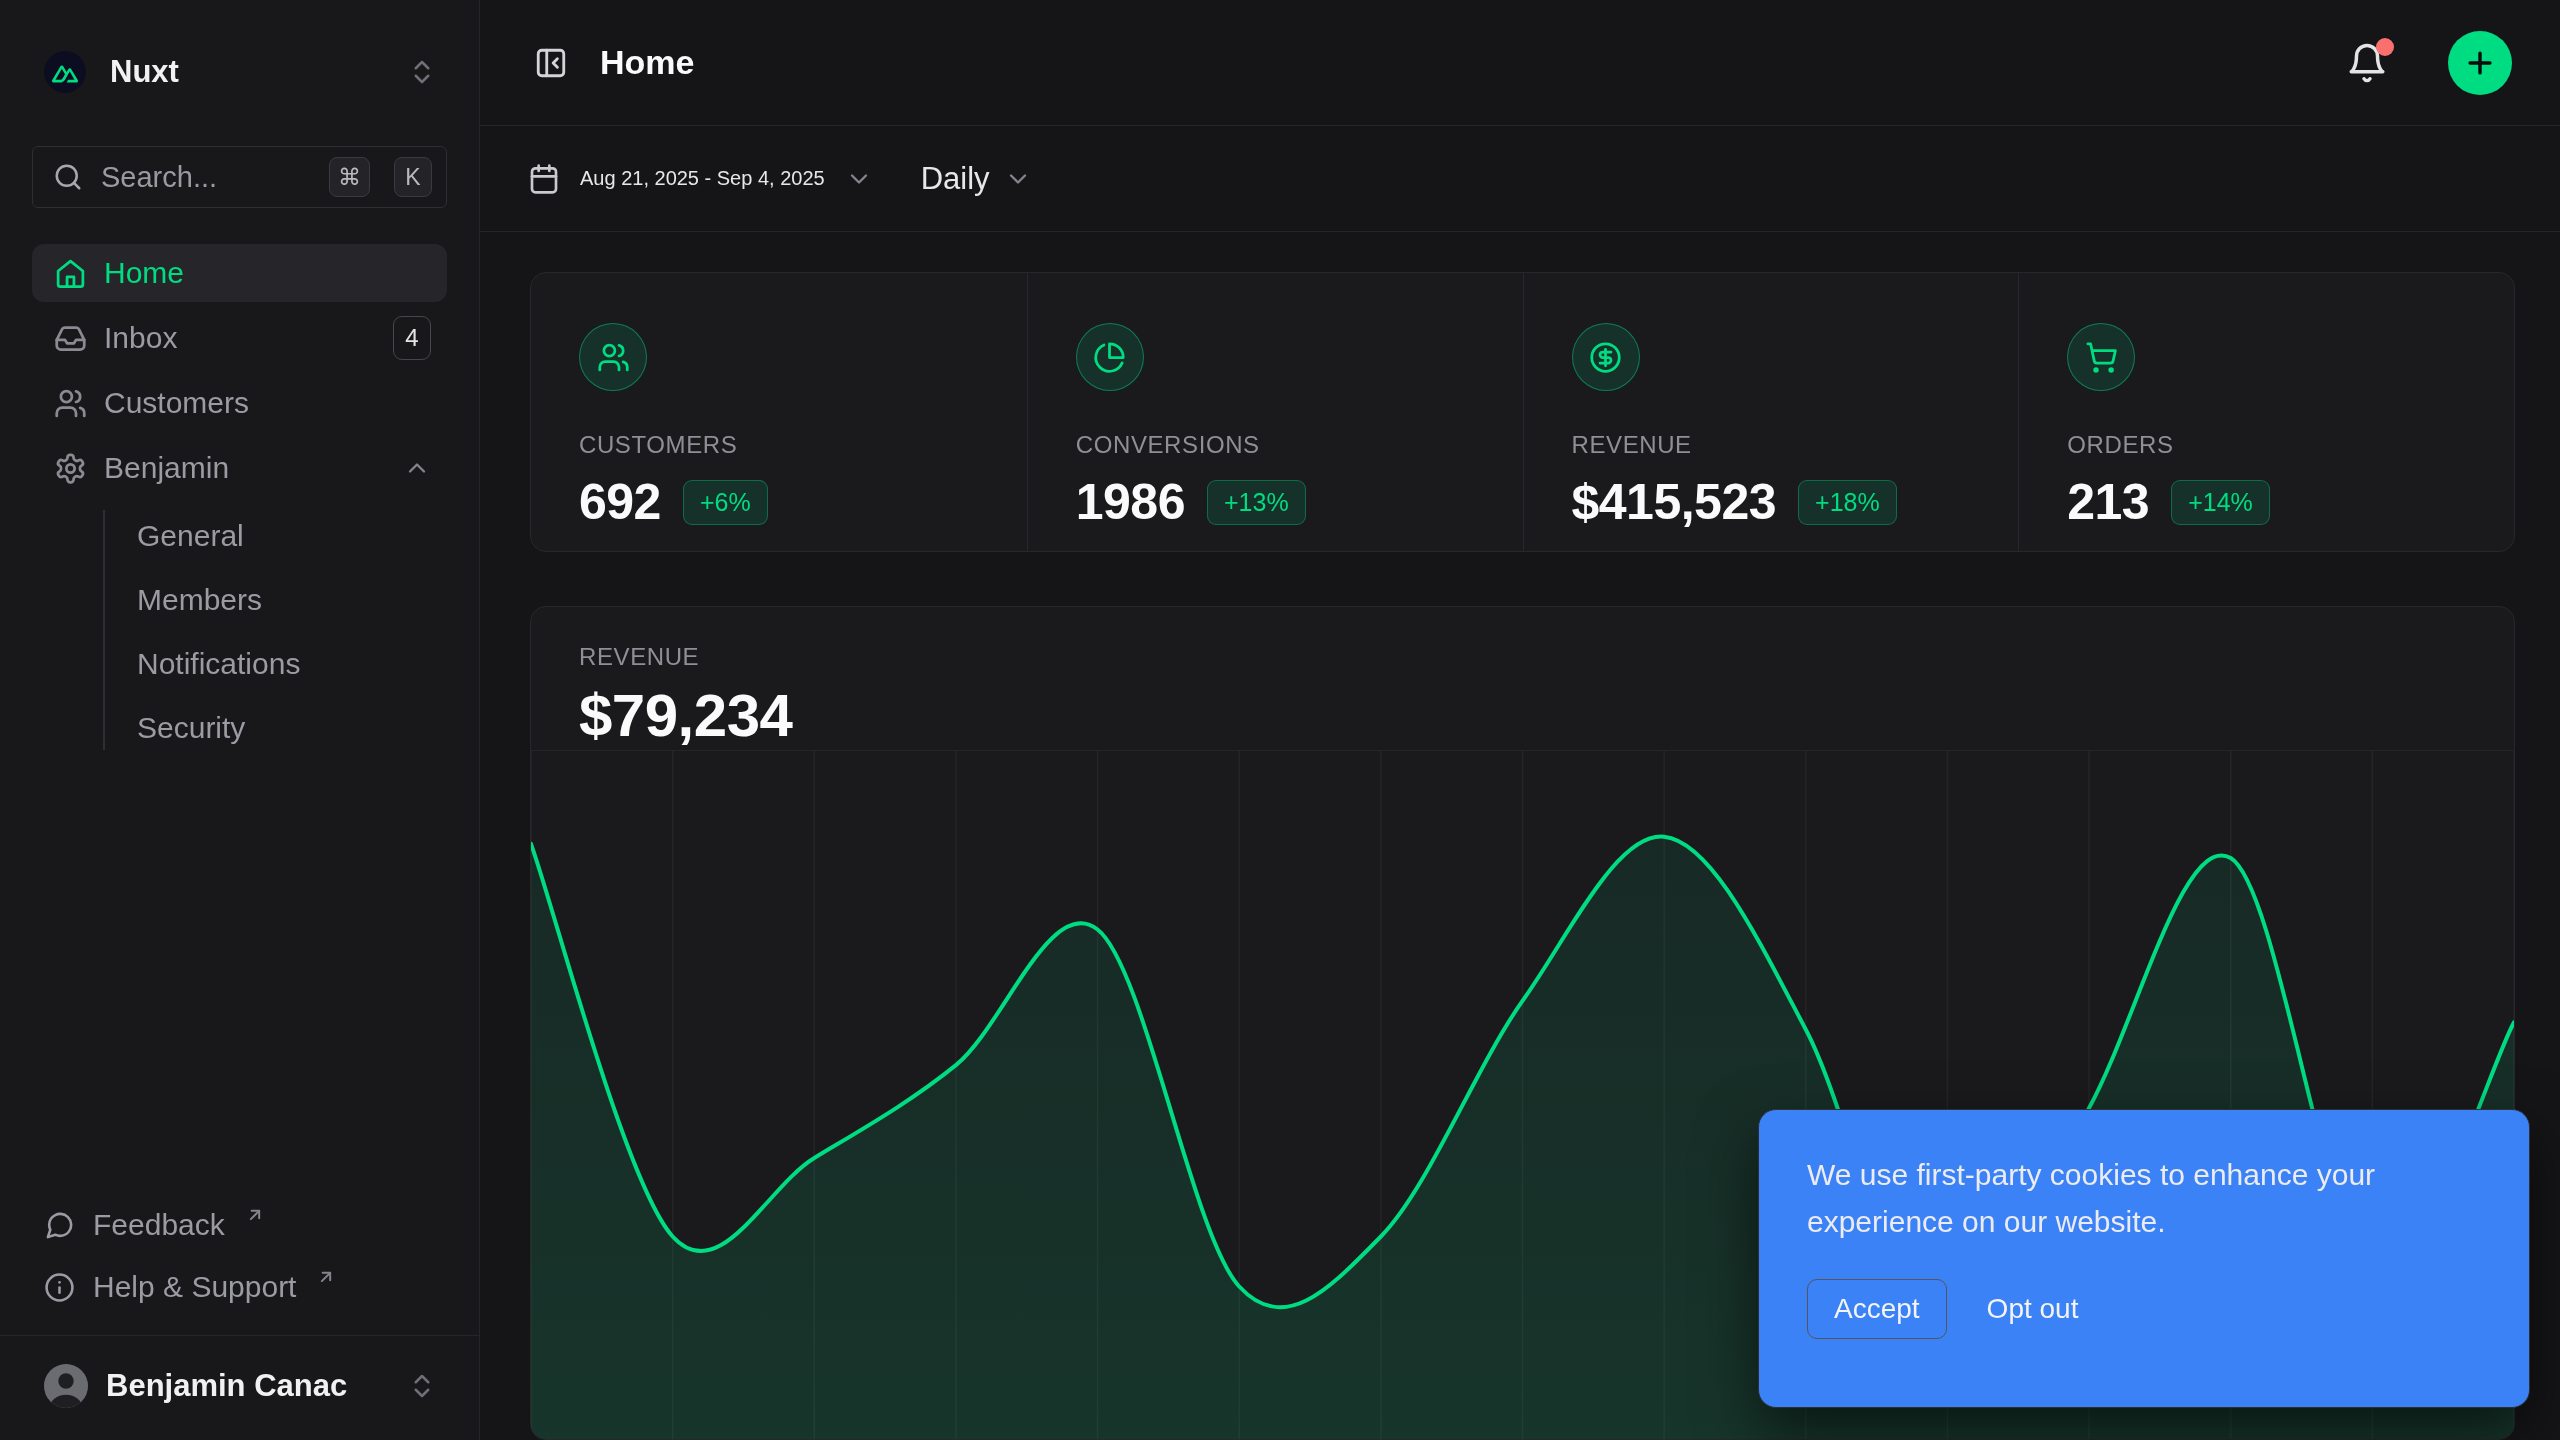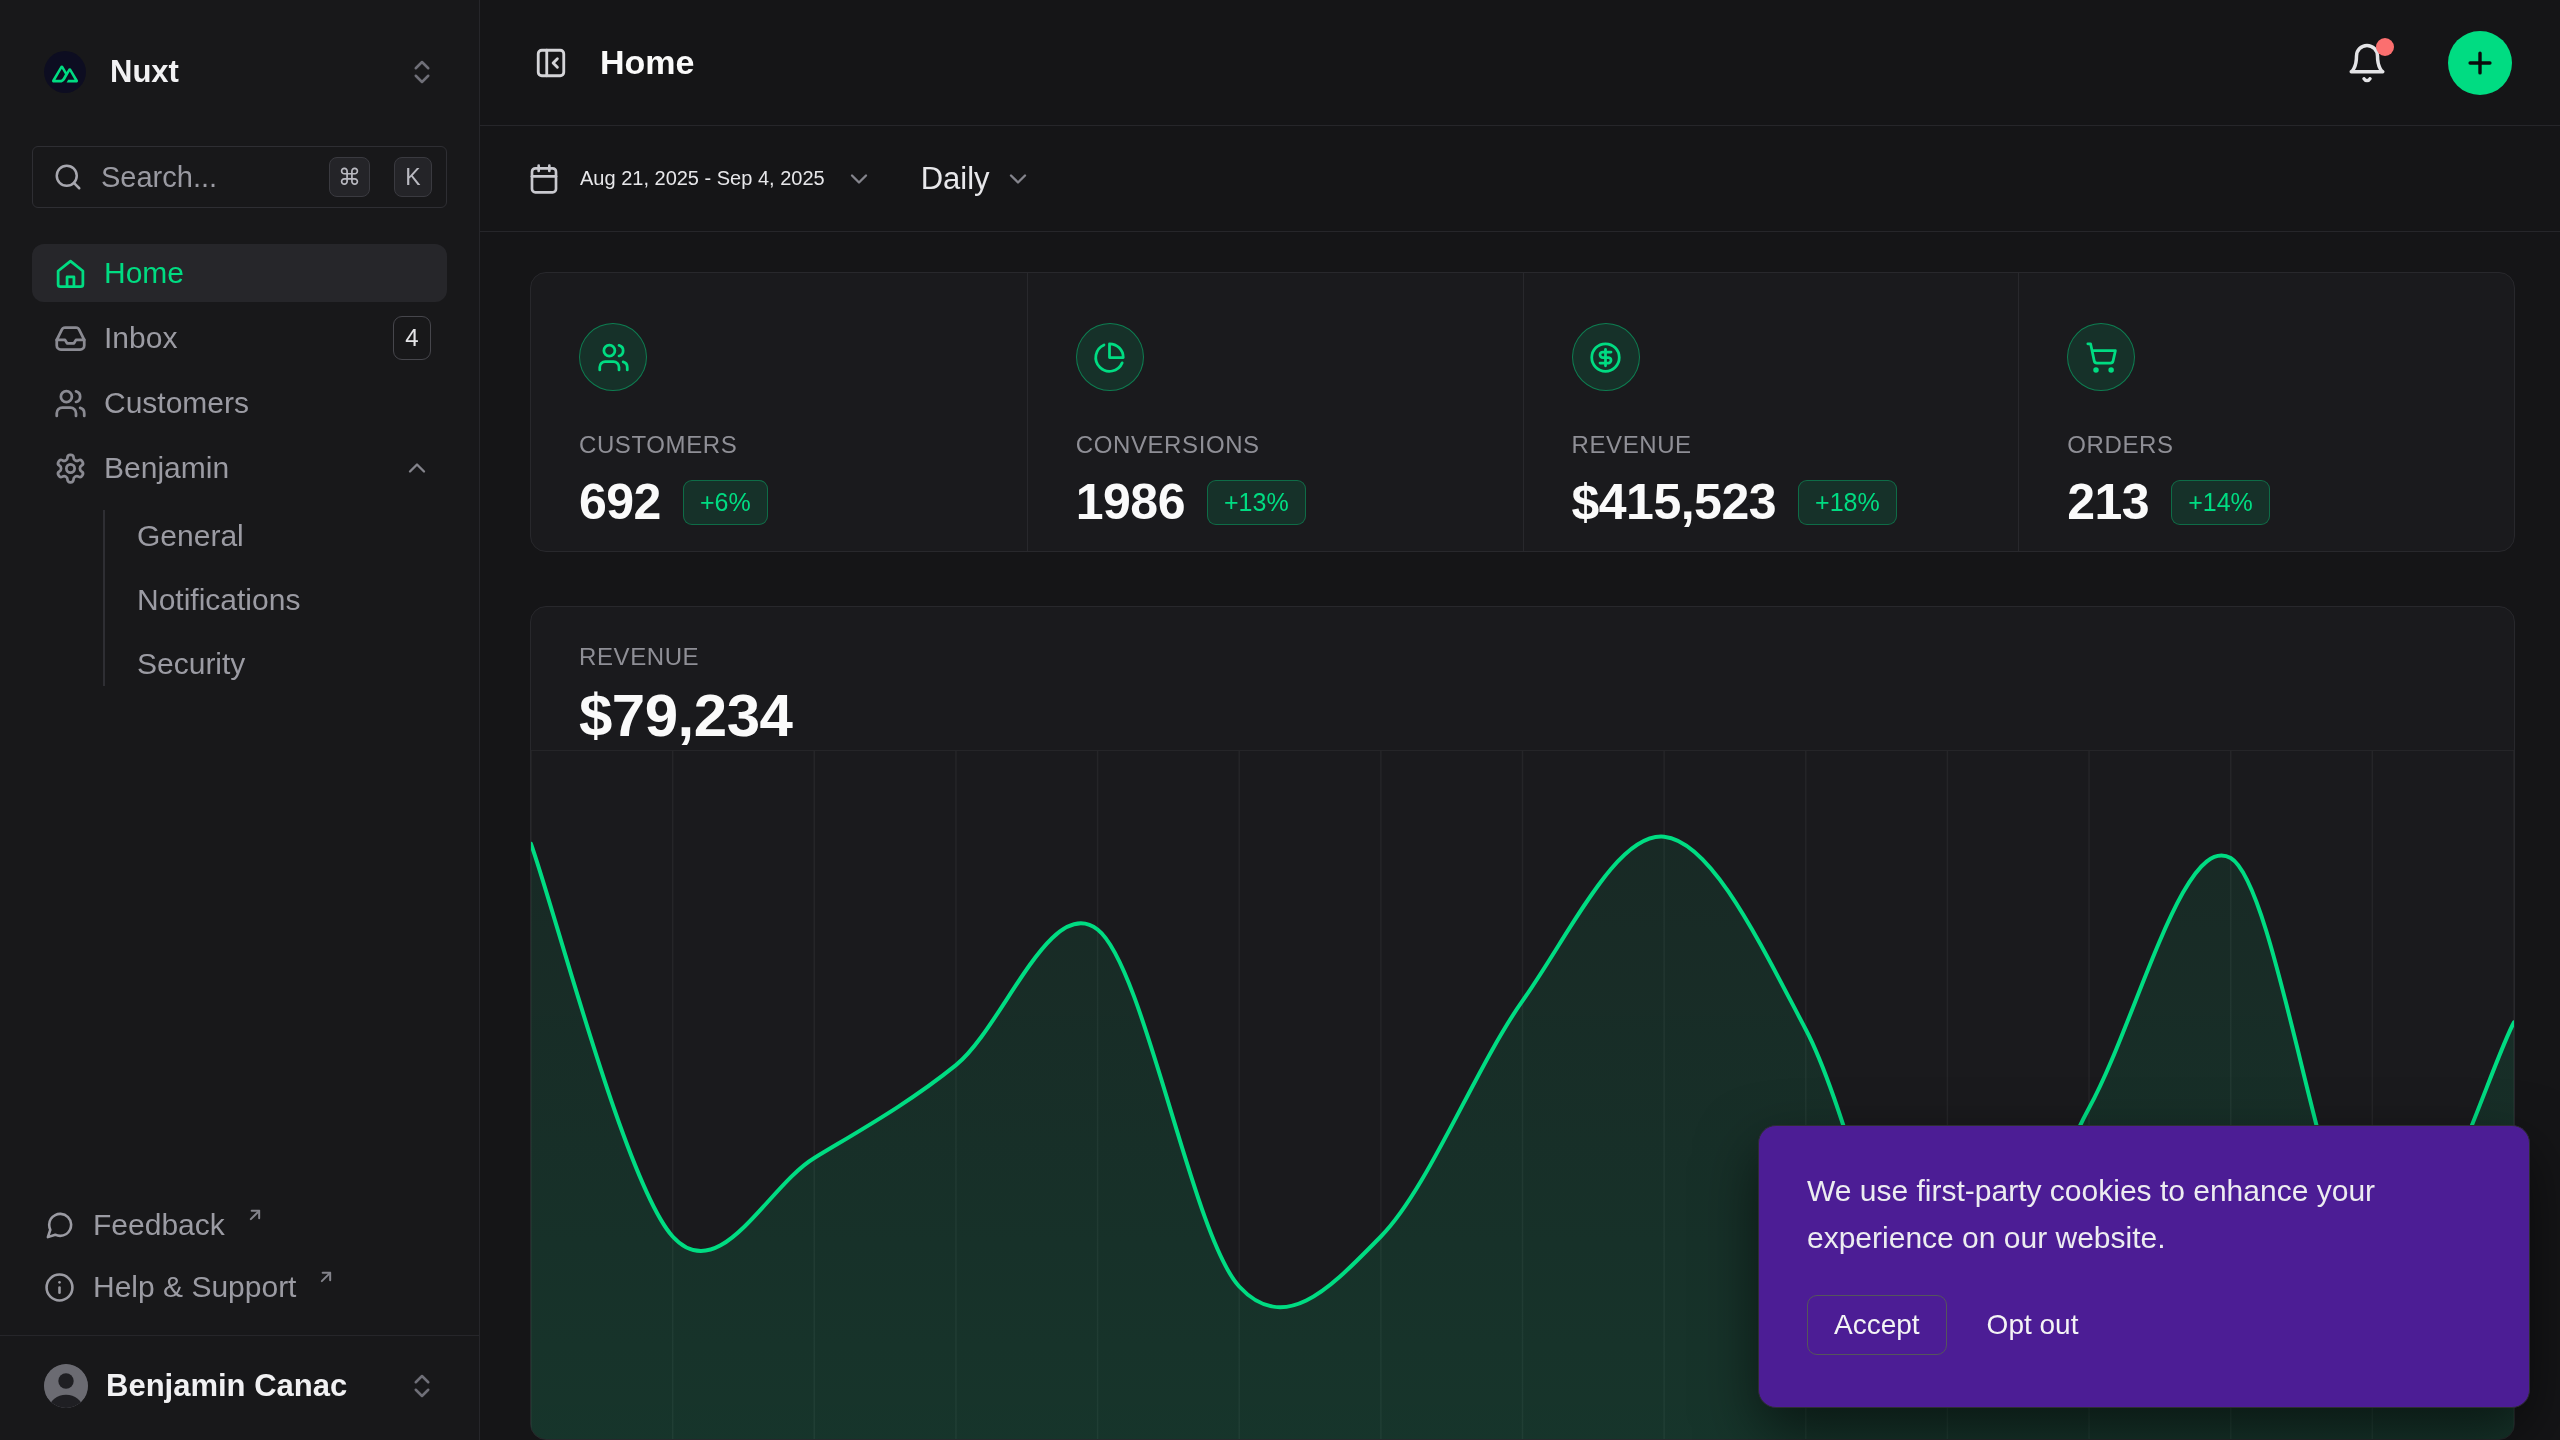--- a/index.html
+++ b/index.html
@@ -120,23 +120,23 @@
   }
   .rev-head { height:178px; padding:36px 48px 0 48px; }
   .rev-label { font-size:24px; font-weight:500; letter-spacing:0.6px; color:#8f8f96; text-transform:uppercase; }
   .rev-value { margin-top:10px; font-size:60px; font-weight:700; color:#fafafa; letter-spacing:-0.5px; }
   .rev-plot { border-top:1px solid rgba(255,255,255,0.05); flex:1; position:relative; }
   .rev-plot svg { width:100%; height:714px; }
 
   
   .cookie {
     position:fixed; right:30px; bottom:32px; width:772px;
-    background:#4c1d95; border:1px solid #2e2e33; border-radius:18px;
+    background:#3b82f6; border:1px solid #2e2e33; border-radius:18px;
     box-shadow:0 24px 60px rgba(0,0,0,0.55);
-    padding:42px 48px 52px 48px; z-index:50;
+    padding:42px 48px 68px 48px; z-index:50;
   }
   .cookie-msg { font-size:30px; color:#ececf0; line-height:1.55; max-width:650px; }
   .cookie-actions { margin-top:34px; display:flex; align-items:center; gap:40px; }
   .btn-accept {
     font:inherit; font-size:28px; color:#f4f4f5; background:transparent;
     border:1px solid #55555c; border-radius:10px; padding:13px 26px; cursor:pointer;
   }
   .btn-optout { font:inherit; font-size:28px; color:#f4f4f5; background:none; border:none; cursor:pointer; }
 </style>
 </head>
@@ -215,20 +215,21 @@
       <span class="lbl">Benjamin</span>
       <span class="chev">
         <svg width="28" height="28" viewBox="0 0 24 24" fill="none" stroke="currentColor" stroke-width="2" stroke-linecap="round" stroke-linejoin="round">
             <path d="m18 15-6-6-6 6"></path>
           </svg>
       </span>
     </div>
 
     <div class="subnav">
       <a>General</a>
+      <a>Members</a>
       <a>Notifications</a>
       <a>Security</a>
     </div>
   </nav>
 
   <div class="sb-spacer"></div>
 
   <div class="sb-foot">
     <div class="foot-item">
       <span>

